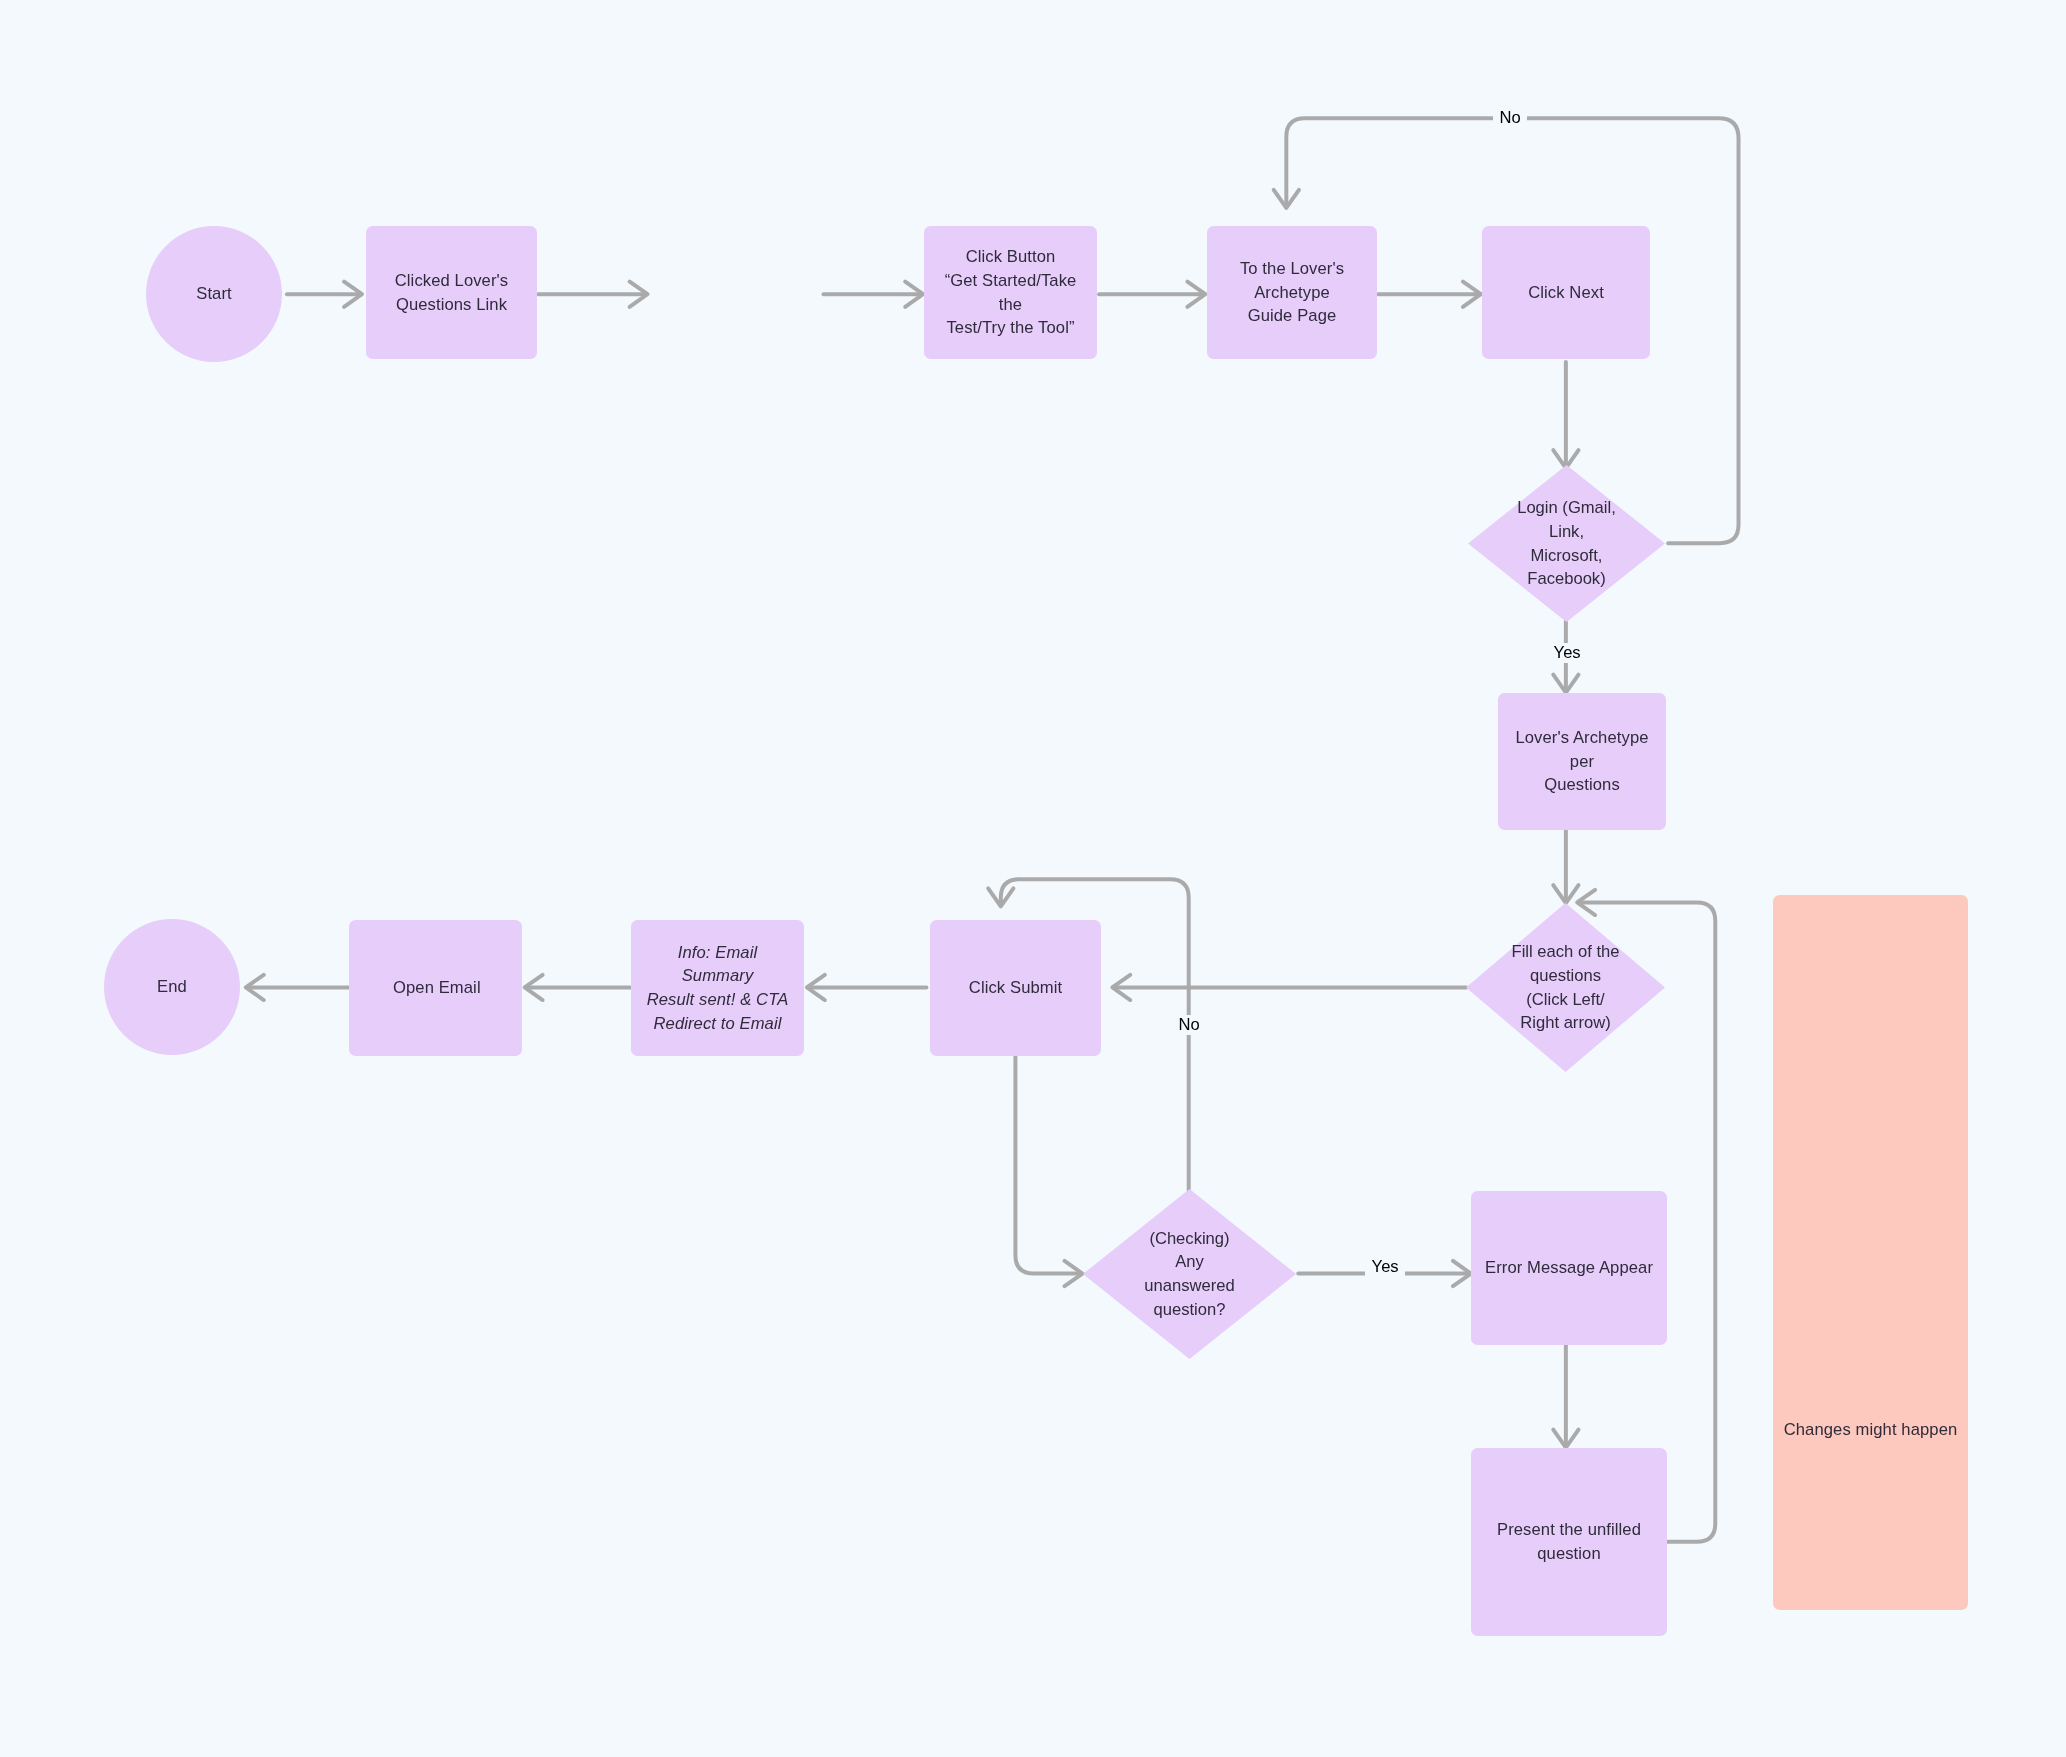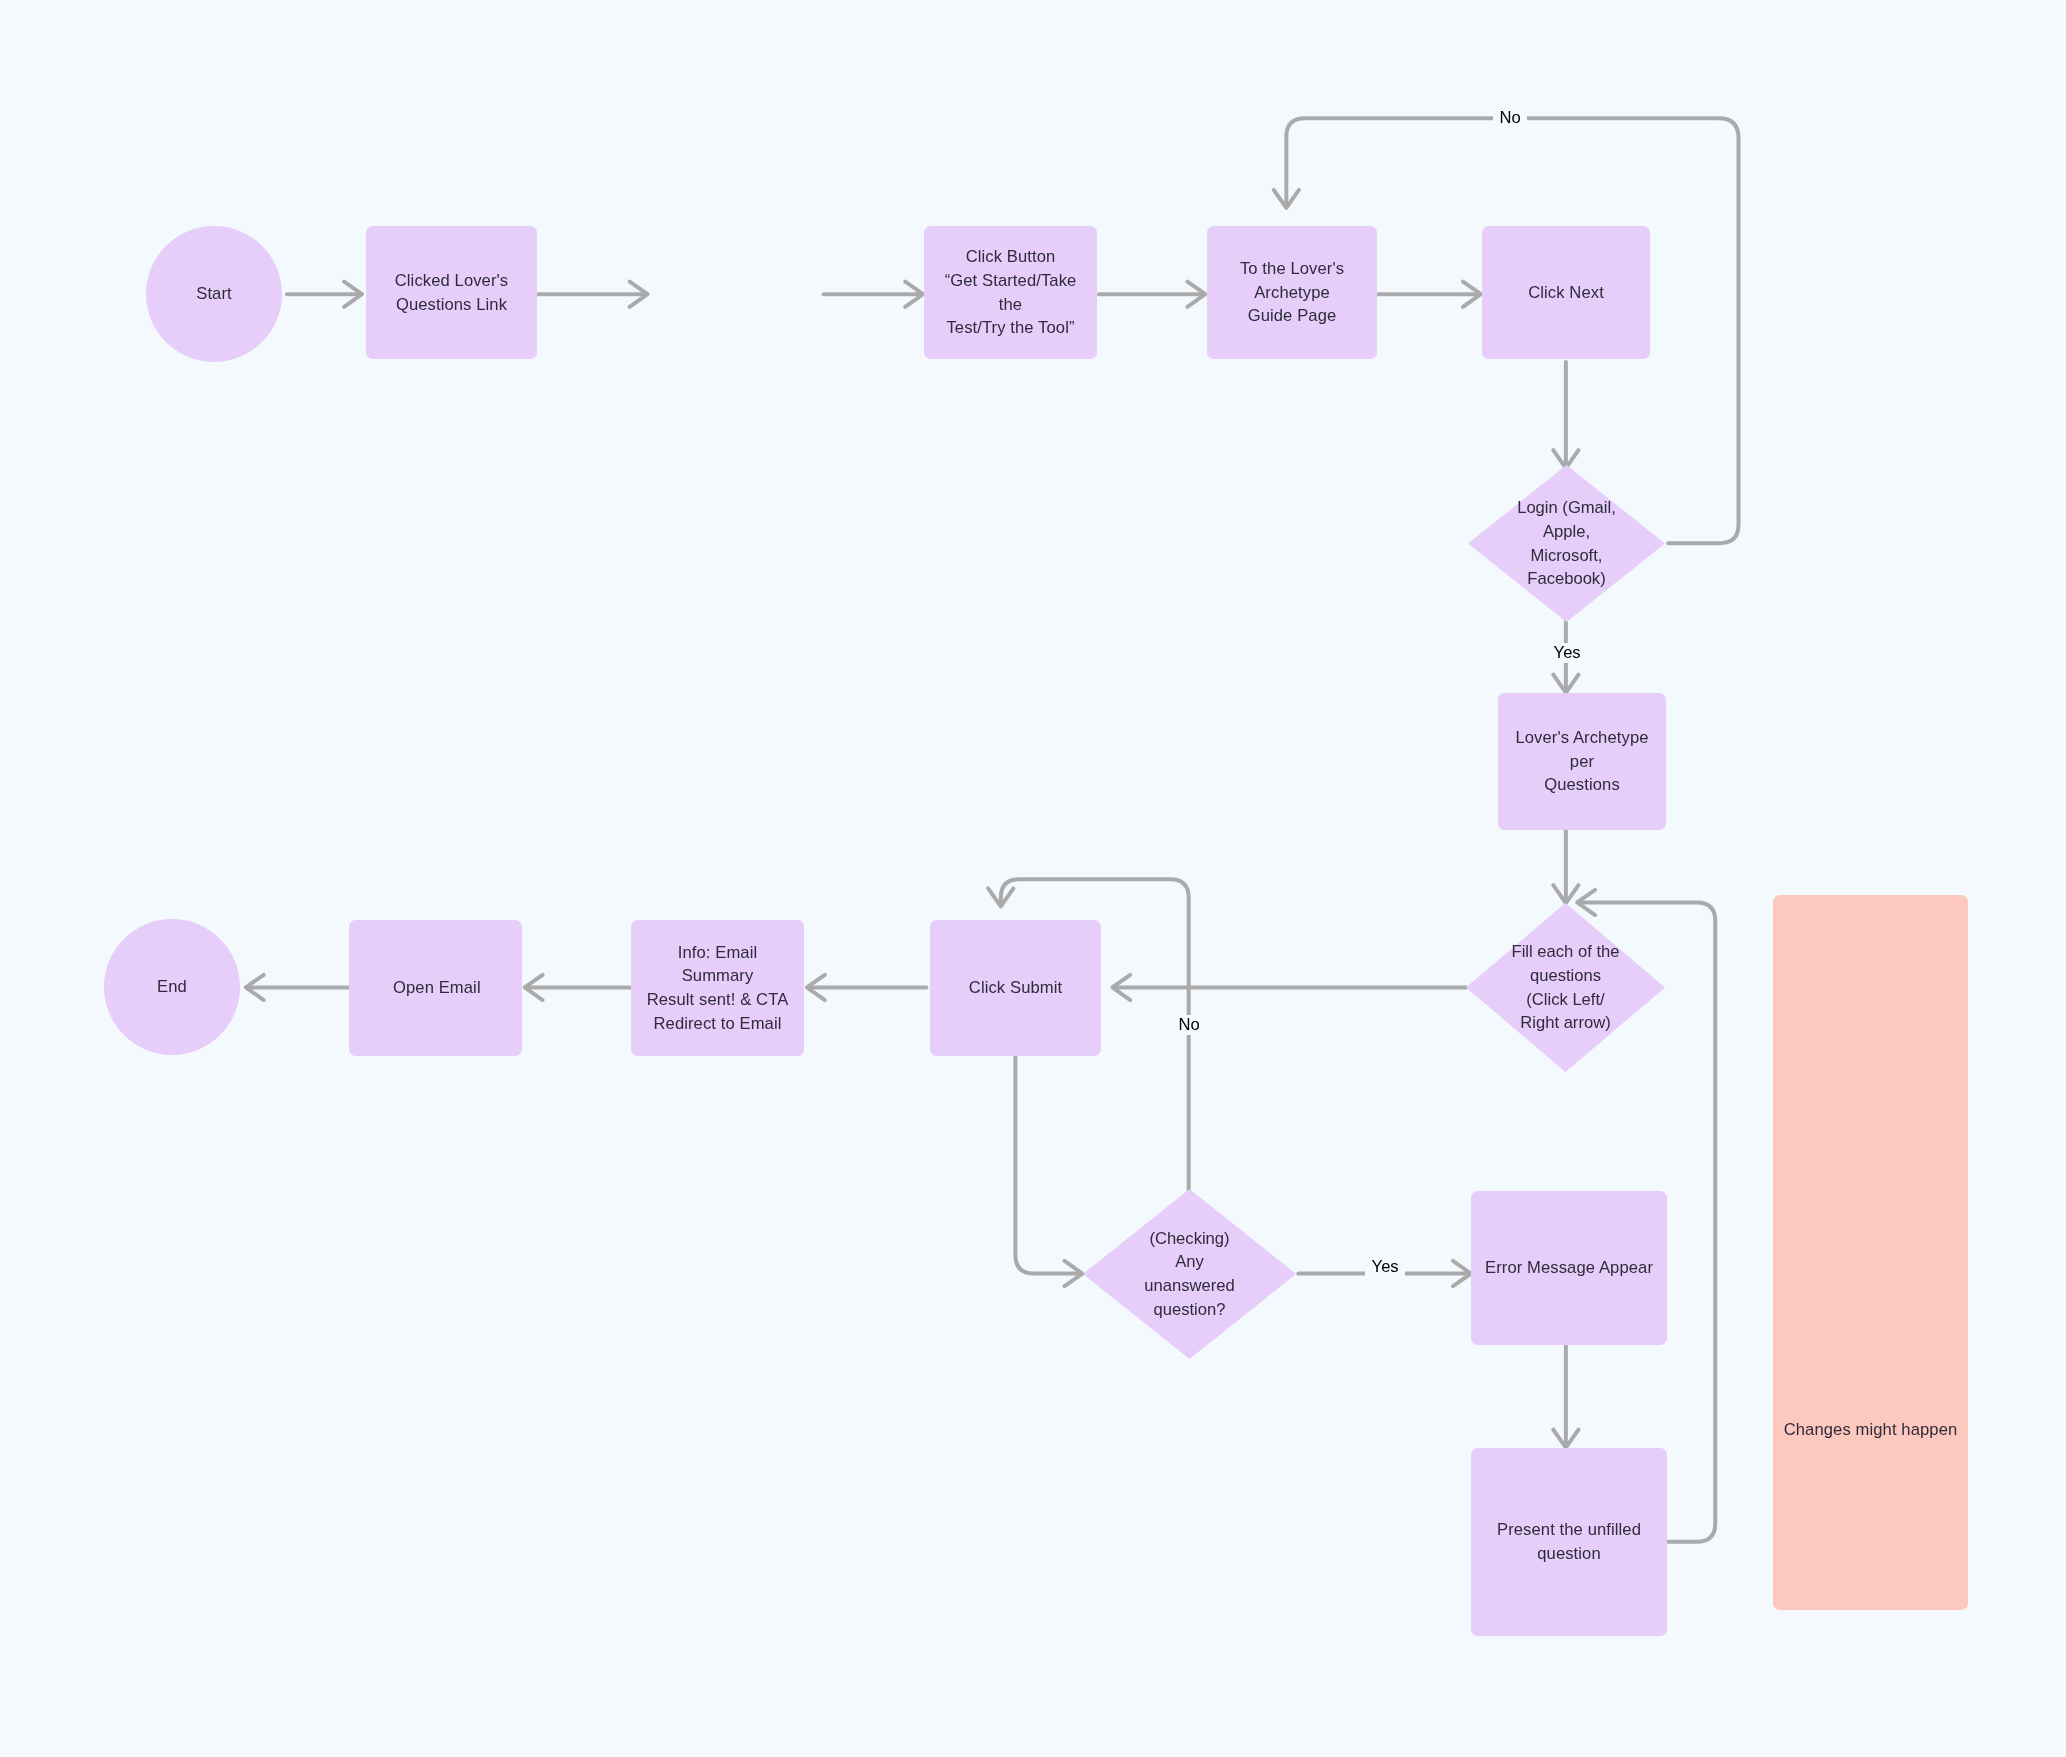--- a/index.html
+++ b/index.html
@@ -209,21 +209,21 @@
 Guide Page</span>
   </div>
 
   <div class="node rect" style="left:1482px; top:226px; width:168px; height:133px;">
     <span>Click Next</span>
   </div>
 
   <div class="diamond-wrap" style="left:1468px; top:465px; width:197px; height:157px;">
     <div class="diamond-shape"></div>
     <div class="diamond-label">Login (Gmail,
-Apple,
+Link,
 Microsoft,
 Facebook)</div>
   </div>
 
   <div class="node rect" style="left:1482px; top:693px; width:168px; height:137px;margin-left:16px;">
     <span>Lover's Archetype per
 Questions</span>
   </div>
 
   <div class="diamond-wrap" style="left:1466px; top:903px; width:199px; height:169px;">
@@ -231,21 +231,21 @@
     <div class="diamond-label">Fill each of the
 questions
 (Click Left/
 Right arrow)</div>
   </div>
 
   <div class="node rect" style="left:930px; top:920px; width:171px; height:136px;">
     <span>Click Submit</span>
   </div>
 
-  <div class="node rect" style="left:631px; top:920px; width:173px; height:136px;">
+  <div class="node rect" style="left:631px; top:920px; width:173px; height:136px;font-style:italic;">
     <span>Info: Email Summary
 Result sent! &amp; CTA
 Redirect to Email</span>
   </div>
 
   <div class="node rect" style="left:349px; top:920px; width:173px; height:136px;padding-left:12px;">
     <span>Open Email</span>
   </div>
 
   <div class="node ellipse" style="left:104px; top:919px; width:136px; height:136px;">

